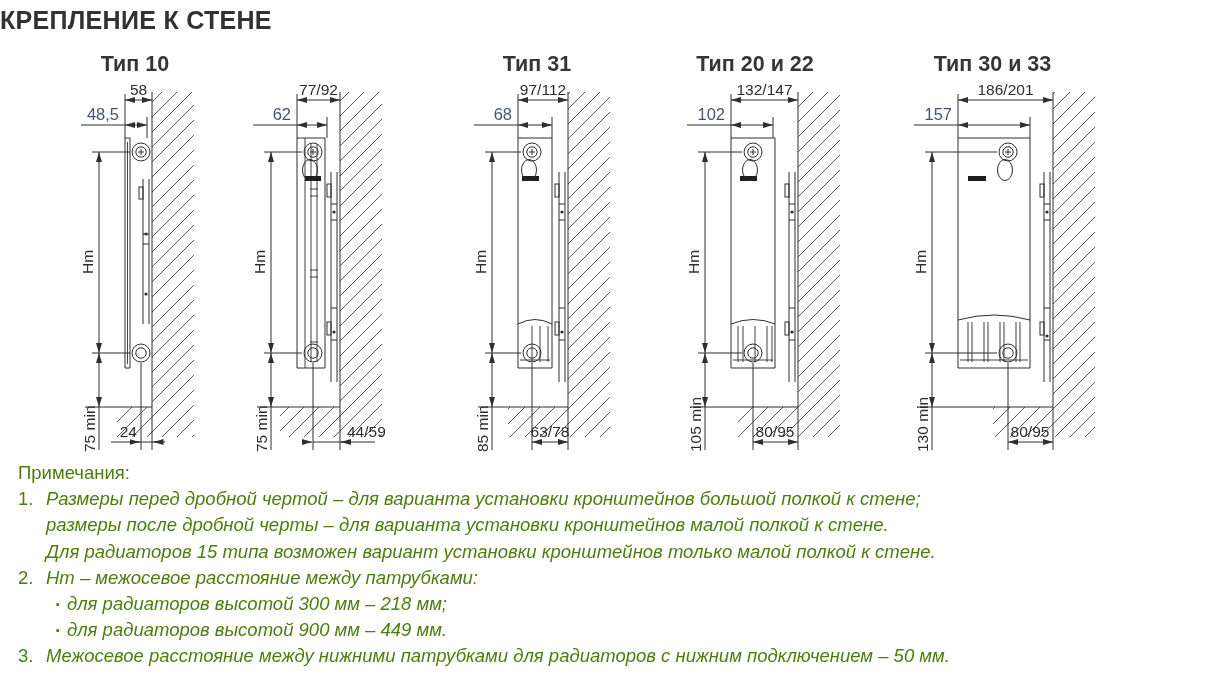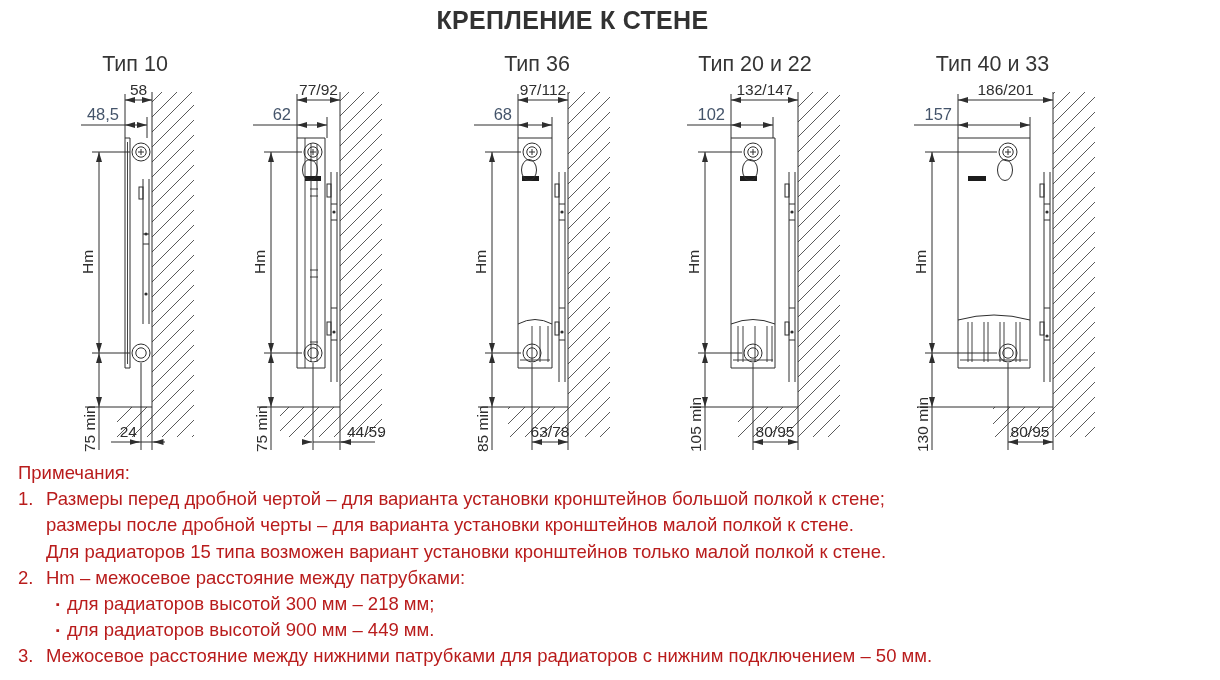--- a/index.html
+++ b/index.html
@@ -1,47 +1,47 @@
 <!DOCTYPE html>
 <html><head>
 <meta charset="utf-8">
 <style>
   html,body{margin:0;padding:0;background:#fff;}
   .page{position:relative;width:1220px;height:680px;background:#ffffff;overflow:hidden;
         font-family:"Liberation Sans",sans-serif;color:#333;}
-  .main-title{position:absolute;top:6px;left:0;width:1145px;text-align:center;
+  .main-title{position:absolute;top:6px;left:0;width:1145px;
         font-size:25px;font-weight:700;color:#323232;letter-spacing:.3px;}
   .type-title{position:absolute;top:52px;height:28px;text-align:center;
-        font-size:21.5px;font-weight:400;color:#353535;}
+        font-size:21.5px;font-weight:700;color:#353535;}
   svg.drawings{position:absolute;left:0;top:84px;}
   .dwg line,.dwg path,.dwg rect.o,.dwg circle.o,.dwg ellipse{stroke:#2e2e2e;stroke-width:1;fill:none;}
   .dwg line.thin{stroke-width:0.9;}
   .dwg rect.logo{fill:#1c1c1c;stroke:none;}
   .dwg circle.scr{fill:#2e2e2e;stroke:none;}
   .dwg text{font-family:"Liberation Sans",sans-serif;font-size:15.5px;fill:#2e2e2e;stroke:none;}
   .dwg text.sec{fill:#44546a;font-size:16.5px;}
   .notes{position:absolute;left:18px;top:460px;width:1190px;font-size:18.5px;
-         color:#b91c1c;line-height:26.2px;}
+         color:#4d7c0f;line-height:26.2px;}
   .note-row{display:flex;align-items:flex-start;}
   .note-num{flex:0 0 28px;}
-  .note-body{flex:1;}
+  .note-body{flex:1;font-style:italic;}
   .bul{padding-left:10px;}
   .sq{font-size:11px;margin-right:7px;vertical-align:2px;}
 </style>
 </head>
 <body>
 
 <div class="page">
 
   <div class="main-title">КРЕПЛЕНИЕ К СТЕНЕ</div>
 
   <div class="type-title" style="left:55px;width:160px">Тип 10</div>
-  <div class="type-title" style="left:457px;width:160px">Тип 36</div>
+  <div class="type-title" style="left:457px;width:160px">Тип 31</div>
   <div class="type-title" style="left:655px;width:200px">Тип 20 и 22</div>
-  <div class="type-title" style="left:890px;width:205px">Тип 40 и 33</div>
+  <div class="type-title" style="left:890px;width:205px">Тип 30 и 33</div>
 
   <svg class="drawings" width="1220" height="382" viewBox="0 0 1220 382">
     <defs>
       <marker id="ar" markerUnits="userSpaceOnUse" markerWidth="12" markerHeight="8" refX="10" refY="3" orient="auto-start-reverse">
         <path d="M0,0 L10,3 L0,6 Z" fill="#2e2e2e"></path>
       </marker>
       <pattern id="hat" patternUnits="userSpaceOnUse" width="15" height="15">
         <line x1="-2" y1="17" x2="17" y2="-2" stroke="#5a5a5a" stroke-width="1"></line>
       </pattern>
     </defs>

